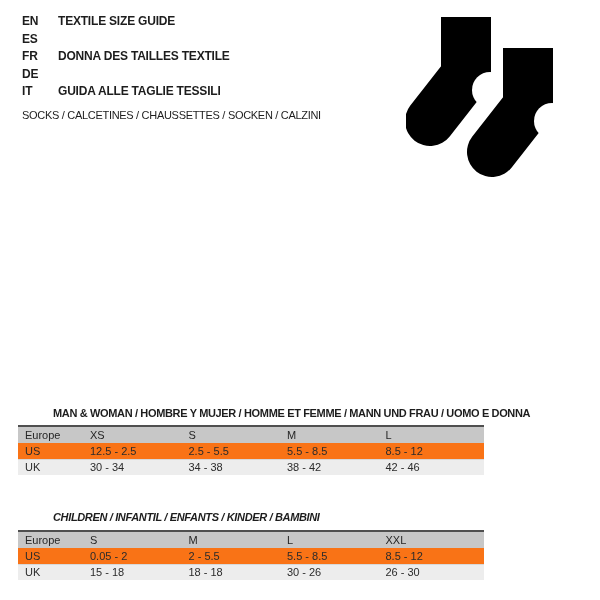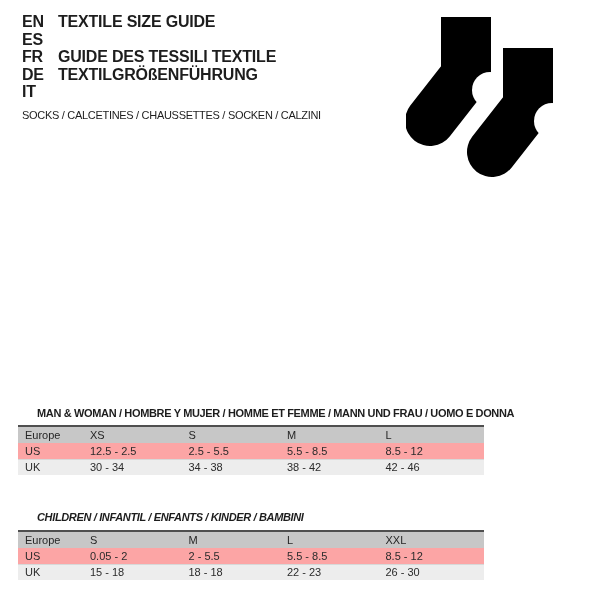--- a/index.html
+++ b/index.html
@@ -10,67 +10,67 @@
     --row_alt_bg:#ededed;
     --row_separator:#d8d8d8;
   }
   *{margin:0;padding:0;box-sizing:border-box;}
   html,body{background:#fff;}
   body{font-family:"Liberation Sans","DejaVu Sans",sans-serif;color:var(--text);}
   .canvas{position:relative;width:600px;height:600px;background:#ffffff;overflow:hidden;}
 
   
   .lang-block{position:absolute;left:22px;top:13px;}
-  .lang-row{display:flex;line-height:17.5px;font-weight:bold;font-size:16px;letter-spacing:-0.2px;}
+  .lang-row{display:flex;line-height:17.5px;font-weight:bold;font-size:12px;letter-spacing:-0.2px;}
   .lang-code{width:36px;flex:0 0 36px;}
   .lang-text{white-space:nowrap;}
 
   
   .cat-heading{position:absolute;left:22px;top:109px;font-weight:normal;font-size:11px;letter-spacing:-0.3px;white-space:nowrap;}
 
   
   .socks-art{position:absolute;left:406px;top:17px;width:155px;height:165px;}
 
   
-  .tbl-title{position:absolute;left:15px;font-weight:bold;font-size:11px;letter-spacing:-0.35px;white-space:nowrap;padding-left:22px;}
+  .tbl-title{position:absolute;left:31px;font-weight:bold;font-size:11px;letter-spacing:-0.35px;white-space:nowrap;padding-left:22px;}
   .size-table{position:absolute;left:18px;width:466px;border-collapse:collapse;table-layout:fixed;
               font-size:11px;color:#2b2b2b;}
   .size-table thead tr{background:var(--header_bg);border-top:2px solid var(--table_top_border);padding-left:17px;}
   .size-table th{font-weight:normal;height:17px;text-align:left;color:#262626;}
   .size-table th:first-child{text-align:left;padding-left:7px;}
   .size-table td{height:16px;text-align:left;}
   .size-table td:first-child{text-align:left;padding-left:7px;}
-  .size-table tr.row-us{background:#fca5a5;border-bottom:1px solid var(--row_separator);margin-top:36px;}
+  .size-table tr.row-us{background:#f97316;border-bottom:1px solid var(--row_separator);margin-top:36px;}
   .size-table tr.row-uk{background:var(--row_alt_bg);}
   #table-1-title{top:407px;} #table-1{top:425px;}
   #table-2-title{top:511px;font-style:italic;} #table-2{top:530px;}
 </style>
 </head>
 <body>
 
 <div class="canvas">
 
   <div class="lang-block">
     <div class="lang-row">
       <span class="lang-code">EN</span>
       <span class="lang-text">TEXTILE SIZE GUIDE</span>
     </div>
     <div class="lang-row">
       <span class="lang-code">ES</span>
     </div>
     <div class="lang-row">
       <span class="lang-code">FR</span>
-      <span class="lang-text">GUIDE DES TESSILI TEXTILE</span>
+      <span class="lang-text">DONNA DES TAILLES TEXTILE</span>
     </div>
     <div class="lang-row">
       <span class="lang-code">DE</span>
-      <span class="lang-text">TEXTILGRÖßENFÜHRUNG</span>
     </div>
     <div class="lang-row">
       <span class="lang-code">IT</span>
+      <span class="lang-text">GUIDA ALLE TAGLIE TESSILI</span>
     </div>
   </div>
 
   <div class="cat-heading">SOCKS / CALCETINES / CHAUSSETTES / SOCKEN / CALZINI</div>
 
   <svg class="socks-art" viewBox="0 0 155 165" xmlns="http://www.w3.org/2000/svg" aria-hidden="true">
     <g fill="var(--icon)">
       <rect x="35" y="0" width="50" height="76"></rect>
       <path d="M60,58 L24,104" stroke="var(--icon)" stroke-width="50" stroke-linecap="round" fill="none"></path>
       <circle cx="84" cy="73" r="18" fill="#ffffff"></circle>
@@ -141,19 +141,19 @@
         <td>US</td>
         <td>0.05 - 2</td>
         <td>2 - 5.5</td>
         <td>5.5 - 8.5</td>
         <td>8.5 - 12</td>
       </tr>
       <tr class="row-uk">
         <td>UK</td>
         <td>15 - 18</td>
         <td>18 - 18</td>
-        <td>22 - 23</td>
+        <td>30 - 26</td>
         <td>26 - 30</td>
       </tr>
     </tbody>
   </table>
 
 </div>
 
 </body></html>

